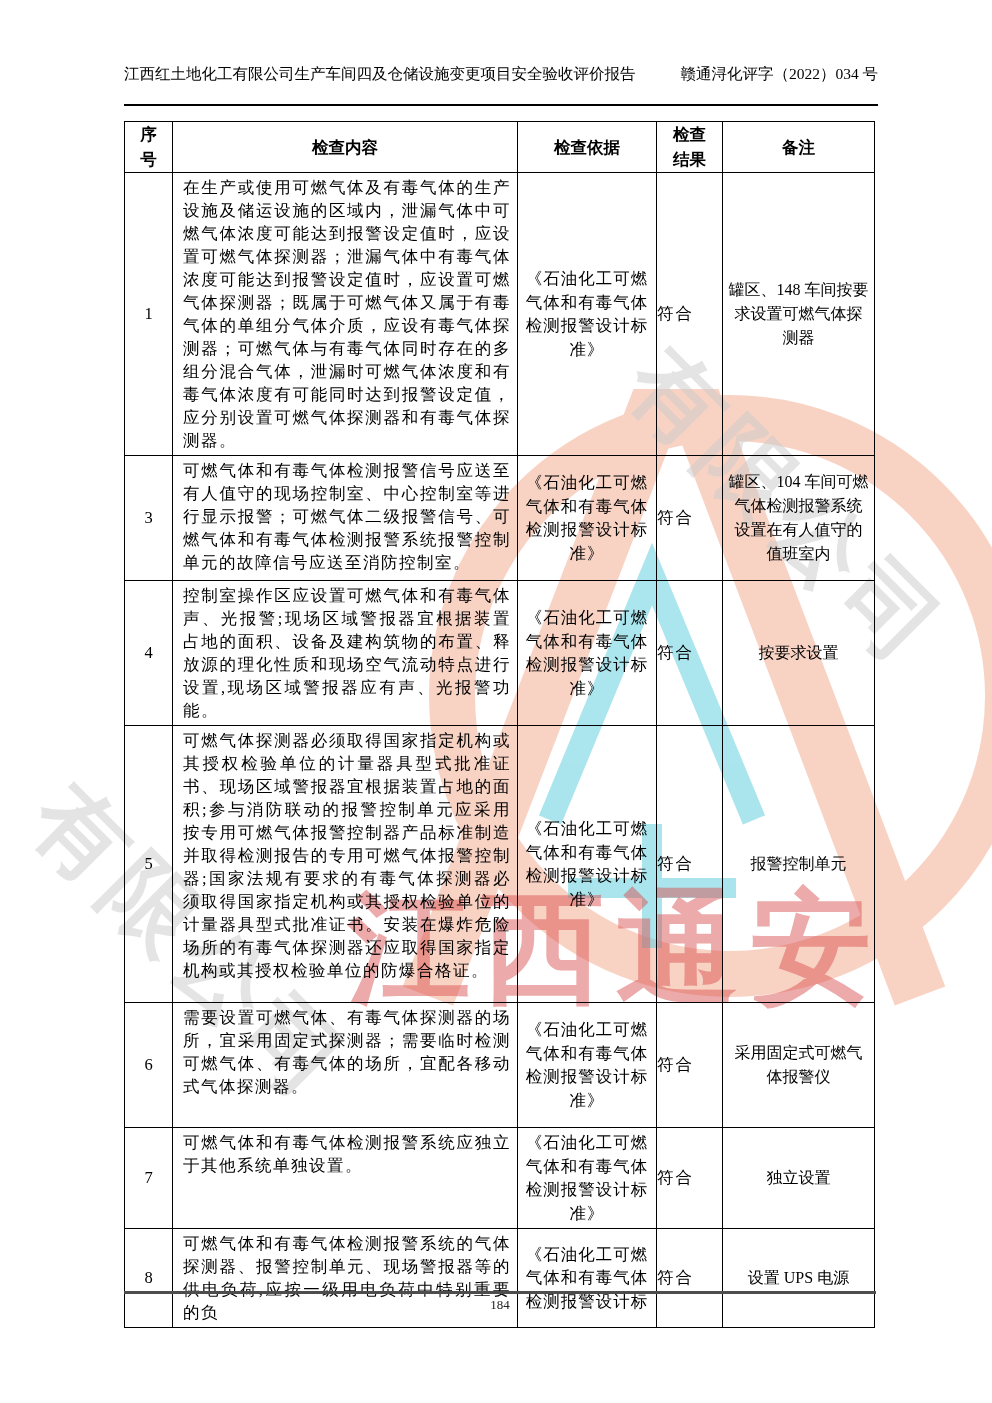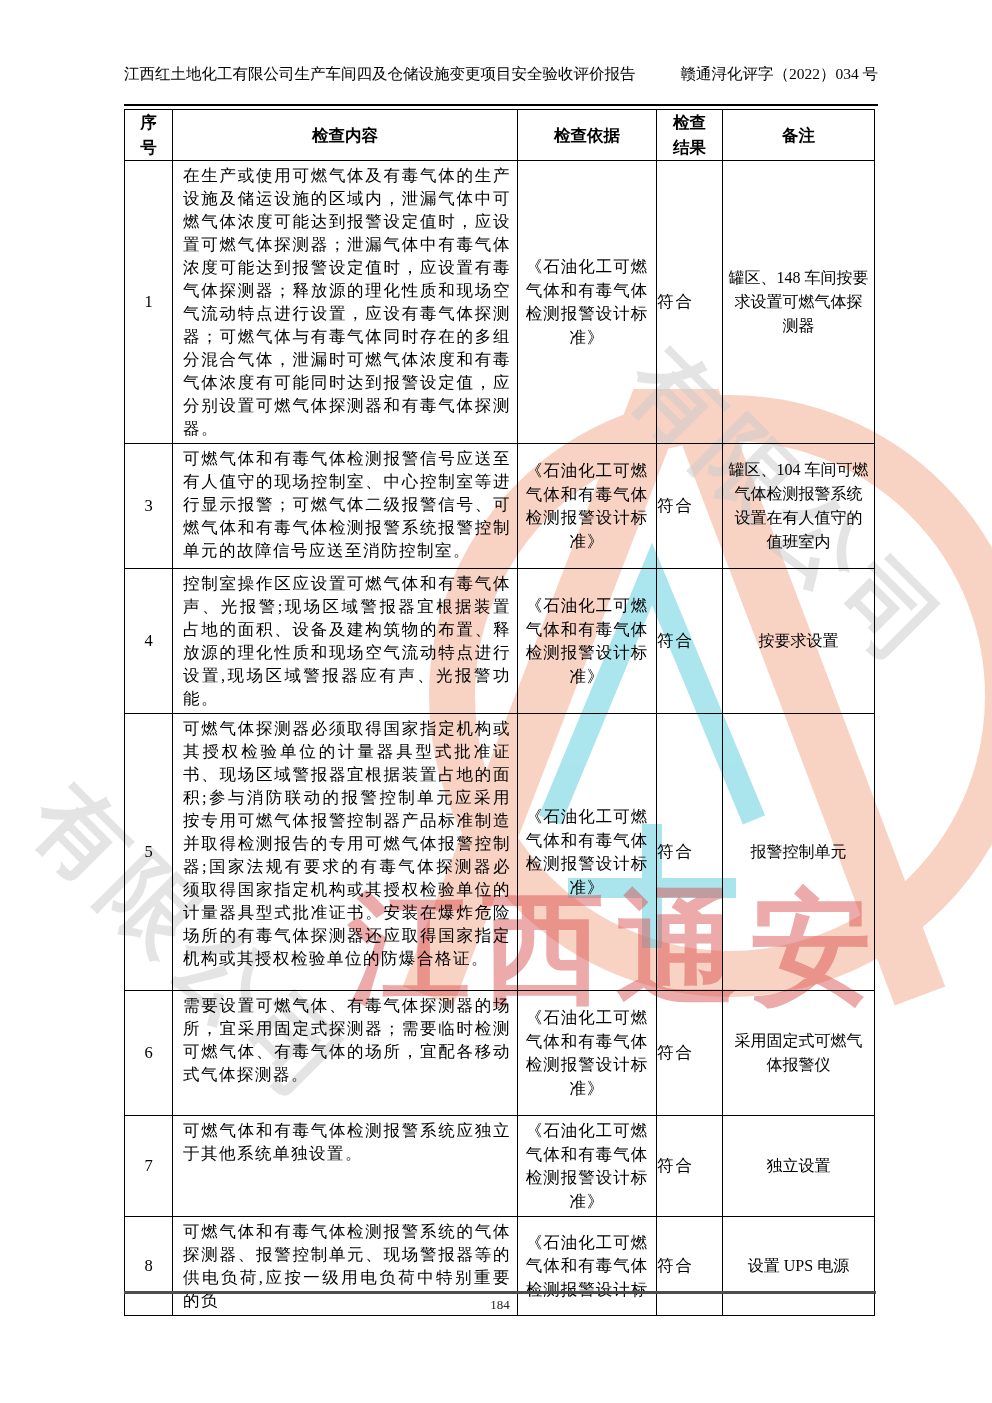--- a/index.html
+++ b/index.html
@@ -31,21 +31,21 @@
   
   .doc-header {
     position:absolute; left:124px; top:64px; width:754px; z-index:1;
     display:flex; justify-content:space-between; align-items:flex-end;
     border-bottom:2px solid #000; padding-bottom:19px;
     font-size:15.5px; white-space:nowrap;
   }
 
   
   table.check-table {
-    position:absolute; left:124px; top:109px; width:750px; z-index:1;
+    position:absolute; left:124px; top:121px; width:750px; z-index:1;
     border-collapse:collapse; table-layout:fixed; background:transparent;
   }
   .check-table th, .check-table td { border:1.6px solid #000; background:transparent; }
   .check-table thead th {
     font-family:"Liberation Sans","DejaVu Sans",sans-serif;
     font-weight:bold; font-size:16.5px; text-align:center; vertical-align:middle;
     height:51px; line-height:1.5;
   }
   .hdr-wrap { display:inline-block; word-break:break-all; line-height:1.5; }
   .hdr-seq    { max-width:1.2em; }
@@ -118,21 +118,21 @@
         <th><span class="hdr-wrap hdr-seq">序号</span></th>
         <th><span class="hdr-wrap">检查内容</span></th>
         <th><span class="hdr-wrap">检查依据</span></th>
         <th><span class="hdr-wrap hdr-result">检查结果</span></th>
         <th><span class="hdr-wrap">备注</span></th>
       </tr>
     </thead>
     <tbody>
       <tr class="rh0">
         <td class="seq">1</td>
-        <td class="content">在生产或使用可燃气体及有毒气体的生产设施及储运设施的区域内，泄漏气体中可燃气体浓度可能达到报警设定值时，应设置可燃气体探测器；泄漏气体中有毒气体浓度可能达到报警设定值时，应设置有毒气体探测器；释放源的理化性质和现场空气流动特点进行设置，应设有毒气体探测器；可燃气体与有毒气体同时存在的多组分混合气体，泄漏时可燃气体浓度和有毒气体浓度有可能同时达到报警设定值，应分别设置可燃气体探测器和有毒气体探测器。</td>
+        <td class="content">在生产或使用可燃气体及有毒气体的生产设施及储运设施的区域内，泄漏气体中可燃气体浓度可能达到报警设定值时，应设置可燃气体探测器；泄漏气体中有毒气体浓度可能达到报警设定值时，应设置可燃气体探测器；既属于可燃气体又属于有毒气体的单组分气体介质，应设有毒气体探测器；可燃气体与有毒气体同时存在的多组分混合气体，泄漏时可燃气体浓度和有毒气体浓度有可能同时达到报警设定值，应分别设置可燃气体探测器和有毒气体探测器。</td>
         <td class="basis">《石油化工可燃气体和有毒气体检测报警设计标准》</td>
         <td class="result">符合</td>
         <td class="remark">罐区、148 车间按要求设置可燃气体探测器</td>
       </tr>
       <tr class="rh1">
         <td class="seq">3</td>
         <td class="content">可燃气体和有毒气体检测报警信号应送至有人值守的现场控制室、中心控制室等进行显示报警；可燃气体二级报警信号、可燃气体和有毒气体检测报警系统报警控制单元的故障信号应送至消防控制室。</td>
         <td class="basis">《石油化工可燃气体和有毒气体检测报警设计标准》</td>
         <td class="result">符合</td>
         <td class="remark">罐区、104 车间可燃气体检测报警系统设置在有人值守的值班室内</td>

